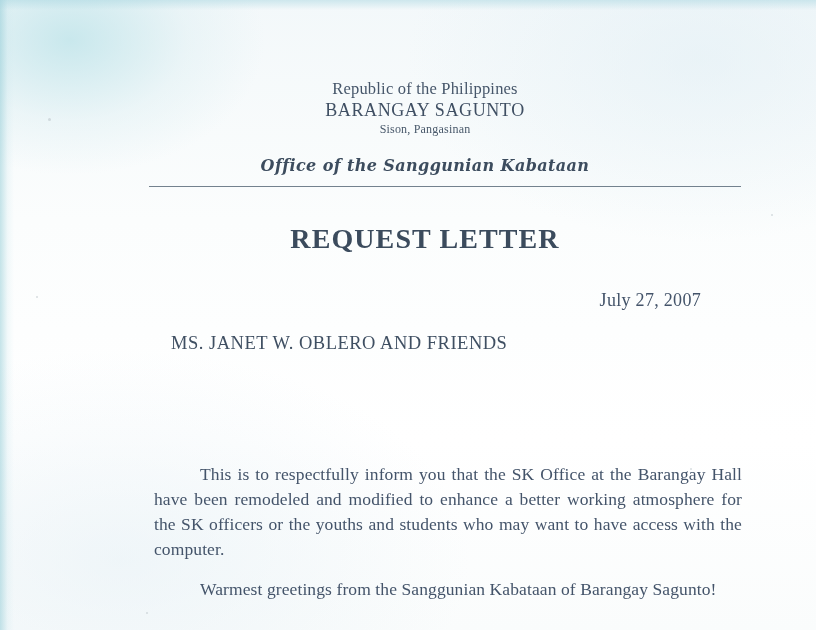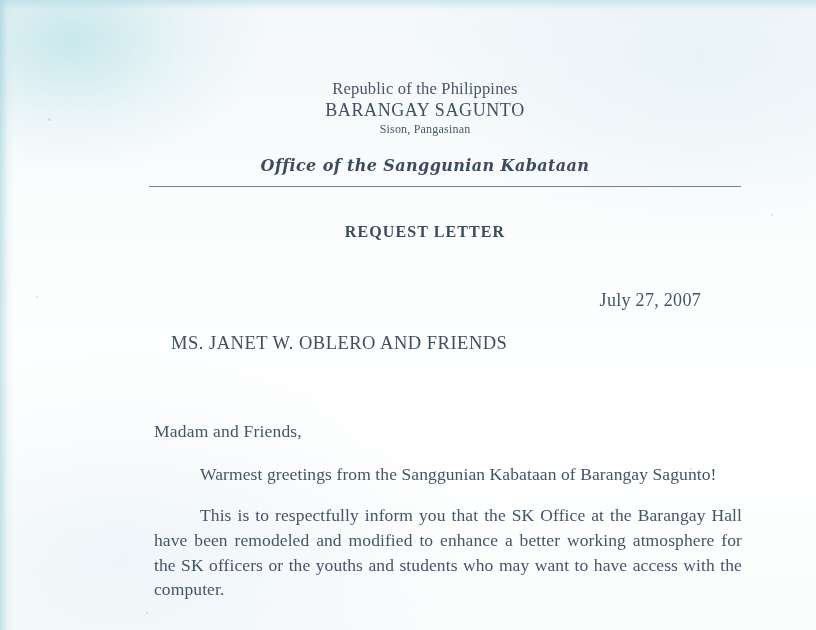--- a/index.html
+++ b/index.html
@@ -100,21 +100,21 @@
     top: 186px;
     width: 592px;
     height: 1px;
     background: #5c6c7a;
     opacity: 0.85;
   }
 
   .doc-title {
     text-align: center;
     margin-top: 48px;
-    font-size: 16px;
+    font-size: 28px;
     font-weight: bold;
     letter-spacing: 1.1px;
     color: #3b4b5d;
   }
 
   .date {
     position: absolute;
     top: 290px;
     right: 112px;
     font-size: 18px;
@@ -191,21 +191,20 @@
     <div class="office-title">Office of the Sanggunian Kabataan</div>
 
     <div class="rule"></div>
 
     <div class="doc-title">REQUEST LETTER</div>
 
     <div class="date">July 27, 2007</div>
 
     <div class="addressee">MS. JANET W. OBLERO AND FRIENDS</div>
 
-    <div class="salutation">Madam and Friends,</div>
 
     <div class="body-block">
+      <p class="para">This is to respectfully inform you that the SK Office at the Barangay Hall have been remodeled and modified to enhance a better working atmosphere for the SK officers or the youths and students who may want to have access with the computer.</p>
       <p class="para">Warmest greetings from the Sanggunian Kabataan of Barangay Sagunto!</p>
-      <p class="para">This is to respectfully inform you that the SK Office at the Barangay Hall have been remodeled and modified to enhance a better working atmosphere for the SK officers or the youths and students who may want to have access with the computer.</p>
     </div>
 
   </div>
 </div>
 
 </body></html>

